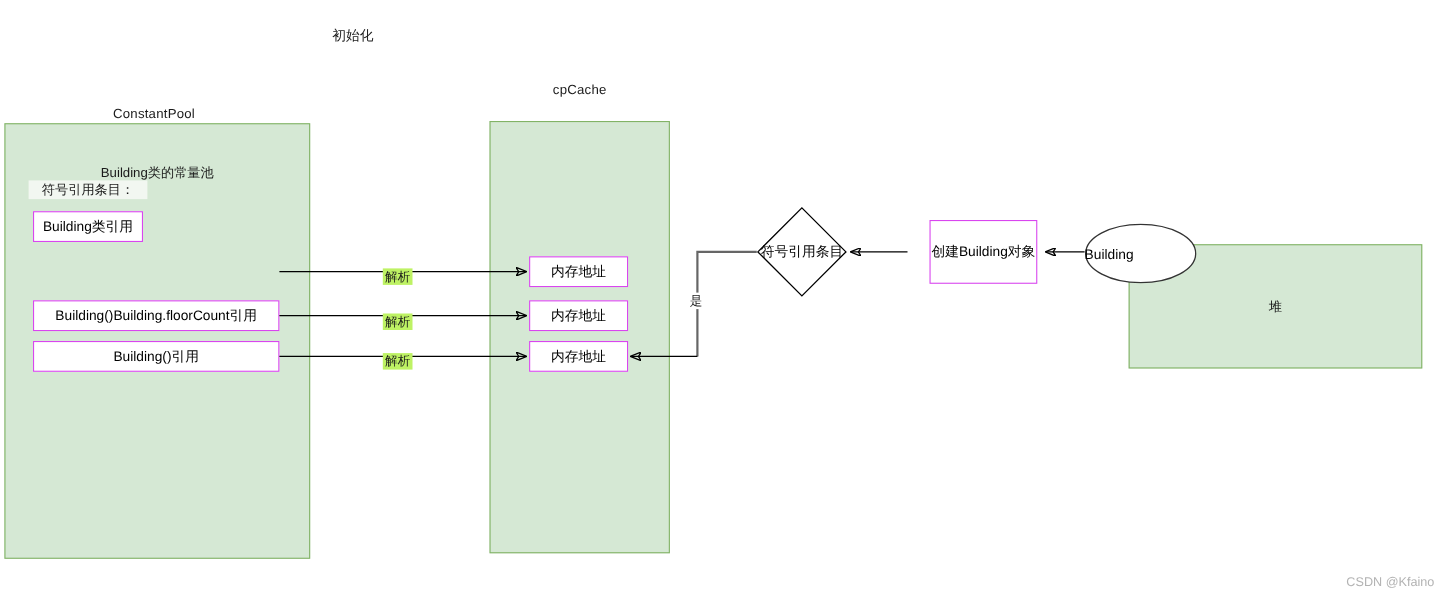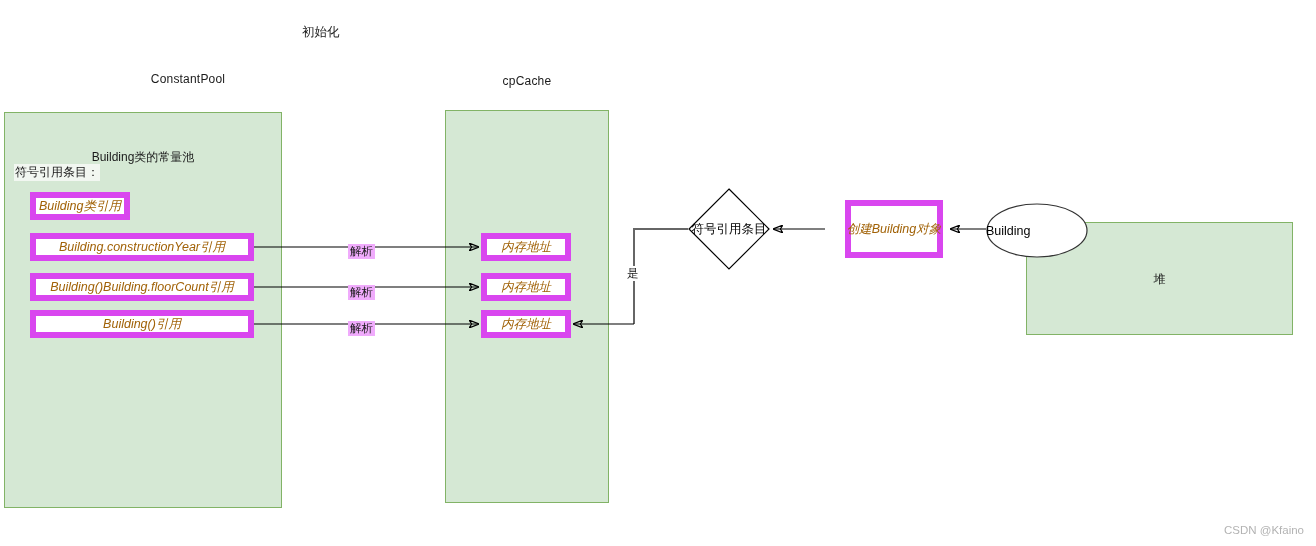--- a/index.html
+++ b/index.html
@@ -41,42 +41,42 @@
     color: #1a1a1a;
     white-space: nowrap;
     text-align: center;
   }
   .region-sublabel {
     position: absolute;
     font-size: 12px;
     color: #1a1a1a;
     white-space: nowrap;
     background: #f2f7f1;
-    padding: 0 1px;
+    padding: 0 12px;
+    margin-left: 12px;
   }
   .region-center-label {
     position: absolute;
     font-size: 12px;
     color: #1a1a1a;
     white-space: nowrap;
     text-align: center;
   }
 
   
   .node-box {
     background: #ffffff;
-    border: 6px solid #d946ef;
+    border: 1px solid #d946ef;
     display: flex;
     align-items: center;
     justify-content: center;
     font-size: 12.5px;
-    color: #a16207;
-    white-space: nowrap;
-    text-align: center;
-    font-style: italic;
+    color: #000000;
+    white-space: nowrap;
+    text-align: center;
   }
 
   
   .diamond-wrap { position: absolute; }
   .diamond-wrap svg { display: block; }
   .diamond-label {
     position: absolute;
     left: 0; right: 0;
     top: 50%;
     transform: translateY(-50%);
@@ -116,21 +116,21 @@
     stroke-width: 1.2;
   }
   #edges .thick { stroke: #666666; stroke-width: 2; }
 
   
   .edge-label {
     position: absolute;
     font-size: 11.5px;
     color: #1a1a1a;
     white-space: nowrap;
-    background: #f0abfc;
+    background: #bef264;
     padding: 0 2px;
   }
   .edge-label-vert {
     position: absolute;
     font-size: 11.5px;
     color: #1a1a1a;
     white-space: nowrap;
     background: #ffffff;
     padding: 0 1px;
   }
@@ -153,31 +153,30 @@
     white-space: nowrap;
   }
 </style>
 </head>
 <body>
 
 <div id="canvas">
 
   <div class="page-title" style="left:302px; top:24px;">初始化</div>
 
-  <div class="region-title" style="left:100px; top:72px; width:80px;margin-left:48px;">ConstantPool</div>
+  <div class="region-title" style="left:100px; top:96px; width:80px;">ConstantPool</div>
 
   <div class="abs region" style="left: 4px; top: 112px; width: 278px; height: 396px; background: rgb(213, 232, 212); border-color: rgb(130, 179, 102);"></div>
 
   <div class="region-heading" style="left:4px; top:130px; width:278px;margin-top:19px;">Building类的常量池</div>
 
   <div class="region-sublabel" style="left:14px; top:164px;">符号引用条目：</div>
 
   <div class="abs node-box" style="left:30px; top:192px; width:100px; height:28px;">Building类引用</div>
 
-  <div class="abs node-box" style="left:30px; top:233px; width:224px; height:28px;">Building.constructionYear引用</div>
 
   <div class="abs node-box" style="left:30px; top:273px; width:224px; height:28px;">Building()Building.floorCount引用</div>
 
   <div class="abs node-box" style="left:30px; top:310px; width:224px; height:28px;">Building()引用</div>
 
   <div class="region-title" style="left:485px; top:74px; width:84px;">cpCache</div>
 
   <div class="abs region" style="left: 445px; top: 110px; width: 164px; height: 393px; background: rgb(213, 232, 212); border-color: rgb(130, 179, 102);"></div>
 
   <div class="abs node-box" style="left:481px; top:233px; width:90px; height:28px;">内存地址</div>

